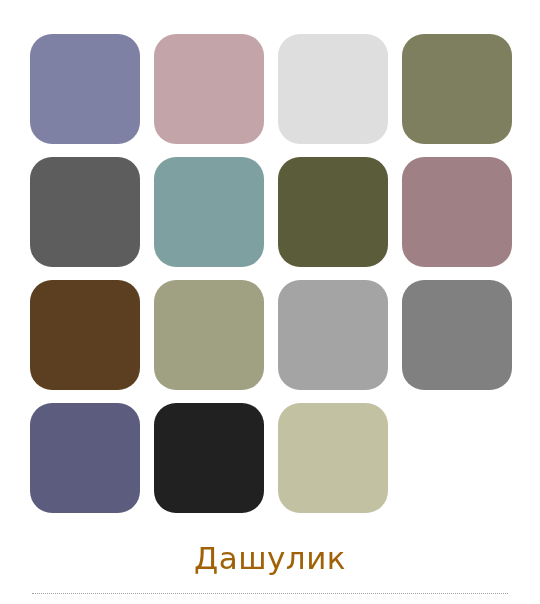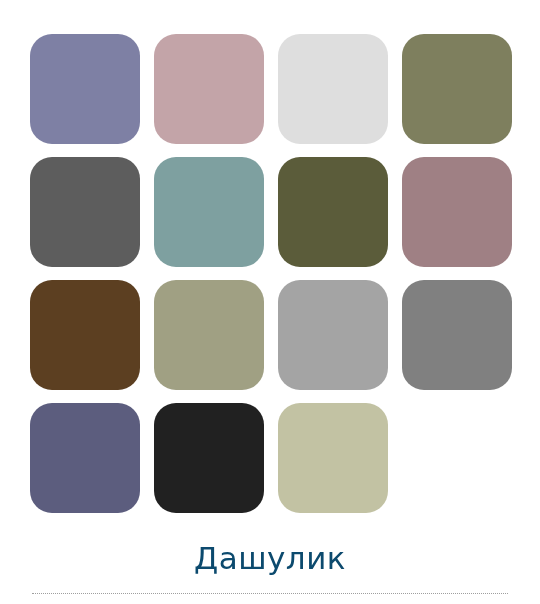--- a/index.html
+++ b/index.html
@@ -46,21 +46,21 @@
     top: 538px;
     width: 540px;
     text-align: center;
   }
   .caption-title {
     font-family: "DejaVu Sans", sans-serif;
     font-size: 31px;
     font-weight: 400;
     letter-spacing: 0.5px;
     line-height: 40px;
-    color: #0c4a6e;
+    color: #a16207;
     margin: 0;
     text-align: center;
   }
   .divider {
     position: absolute;
     left: 32px;
     top: 593px;
     width: 476px;
     height: 1px;
     border-top: 1px dotted #9a9a9a;

